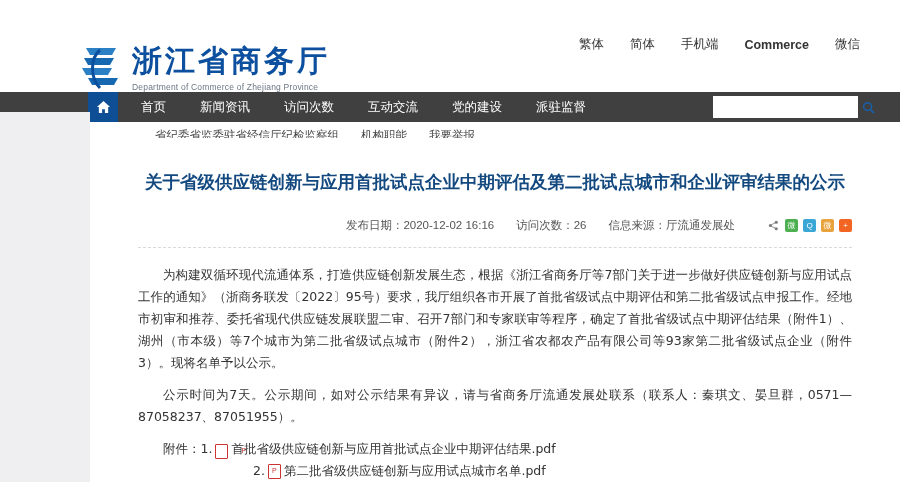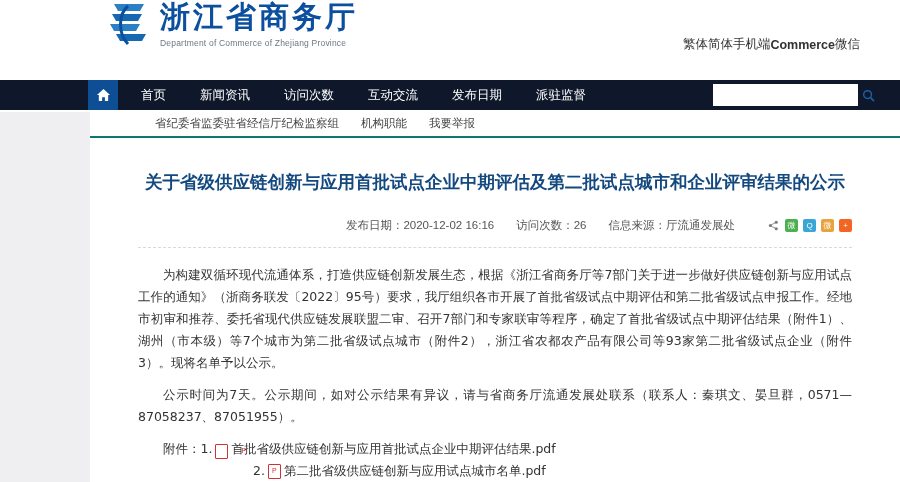--- a/index.html
+++ b/index.html
@@ -16,28 +16,27 @@
   }
   .page {
     position: relative;
     width: 900px;
     height: 482px;
     background: #fff;
   }
 
   
   .header {
-    height: 80px;
+    height: 92px;
     background: #ffffff;
     display: flex;
-    align-items: flex-start;
+    align-items: flex-end;
     padding: 0 0 0 78px;
     box-sizing: border-box;
     position: relative;
-    margin-left: 28px;
   }
   .logo-block {
     display: flex;
     align-items: center;
   }
   .logo-mark {
     width: 44px;
     height: 48px;
     margin-right: 10px;
     flex: none;
@@ -60,35 +59,36 @@
     color: #6b7785;
     letter-spacing: 0.2px;
     margin-top: 4px;
   }
   .header-links {
     position: absolute;
     right: 40px;
     top: 36px;
     display: flex;
     align-items: center;
+    gap: 26px;
     font-size: 12.5px;
     color: #333;
   }
   .header-links span {
     cursor: pointer;
     white-space: nowrap;
   }
   .header-links .strong {
     font-weight: bold;
   }
 
   
   .navbar {
     height: 30px;
-    background: #0f172a;
+    background: #404040;
     display: flex;
     align-items: center;
     padding-left: 88px;
     box-sizing: border-box;
     position: relative;
   }
   .nav-home {
     width: 30px;
     height: 30px;
     background: #0e4e94;
@@ -305,21 +305,21 @@
     <div class="nav-home">
       <svg width="15" height="14" viewBox="0 0 16 15">
         <path d="M8 1 L15 7.5 H13 V14 H9.5 V10 H6.5 V14 H3 V7.5 H1 Z" fill="#ffffff"></path>
       </svg>
     </div>
     <div class="nav-items">
       <div class="nav-item">首页</div>
       <div class="nav-item">新闻资讯</div>
       <div class="nav-item">访问次数</div>
       <div class="nav-item">互动交流</div>
-      <div class="nav-item">发布日期</div>
+      <div class="nav-item">党的建设</div>
       <div class="nav-item">派驻监督</div>
     </div>
     <div class="search-box">
       <input class="search-input" type="text" placeholder="" style="">
       <div class="search-btn">
         <svg width="13" height="13" viewBox="0 0 14 14">
           <circle cx="6" cy="6" r="4.2" fill="none" stroke="#1b5faa" stroke-width="1.6"></circle>
           <line x1="9.2" y1="9.2" x2="13" y2="13" stroke="#1b5faa" stroke-width="1.8"></line>
         </svg>
       </div>

